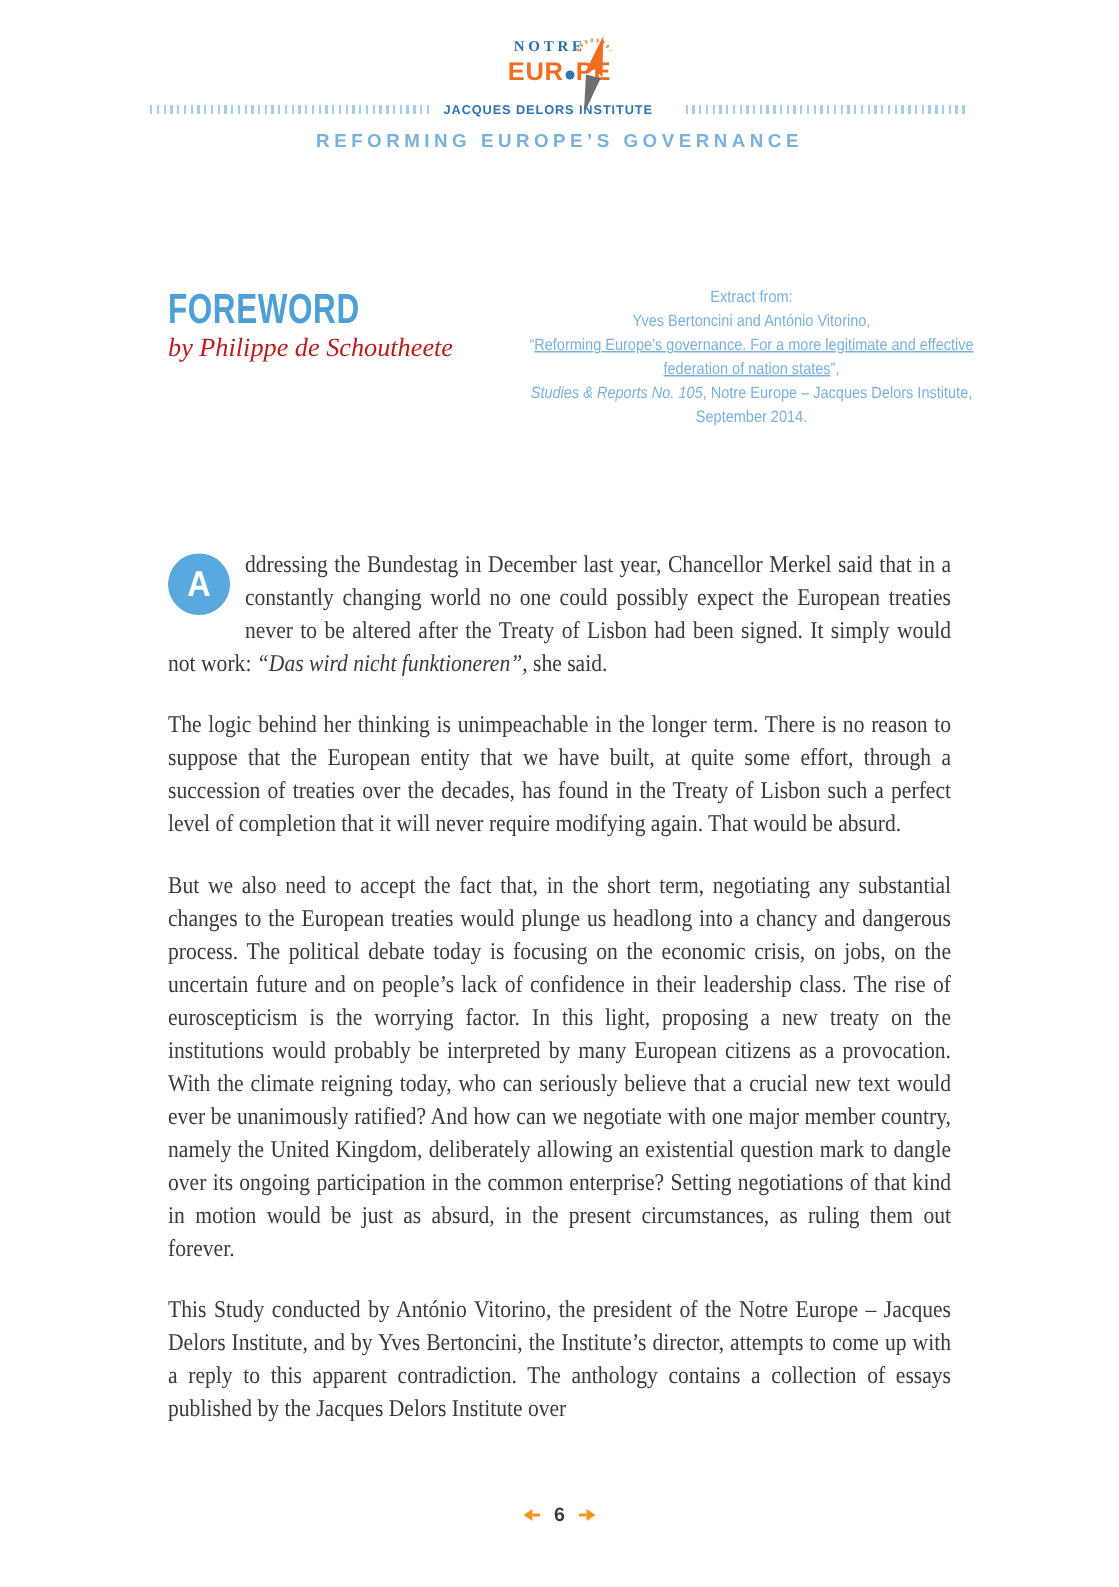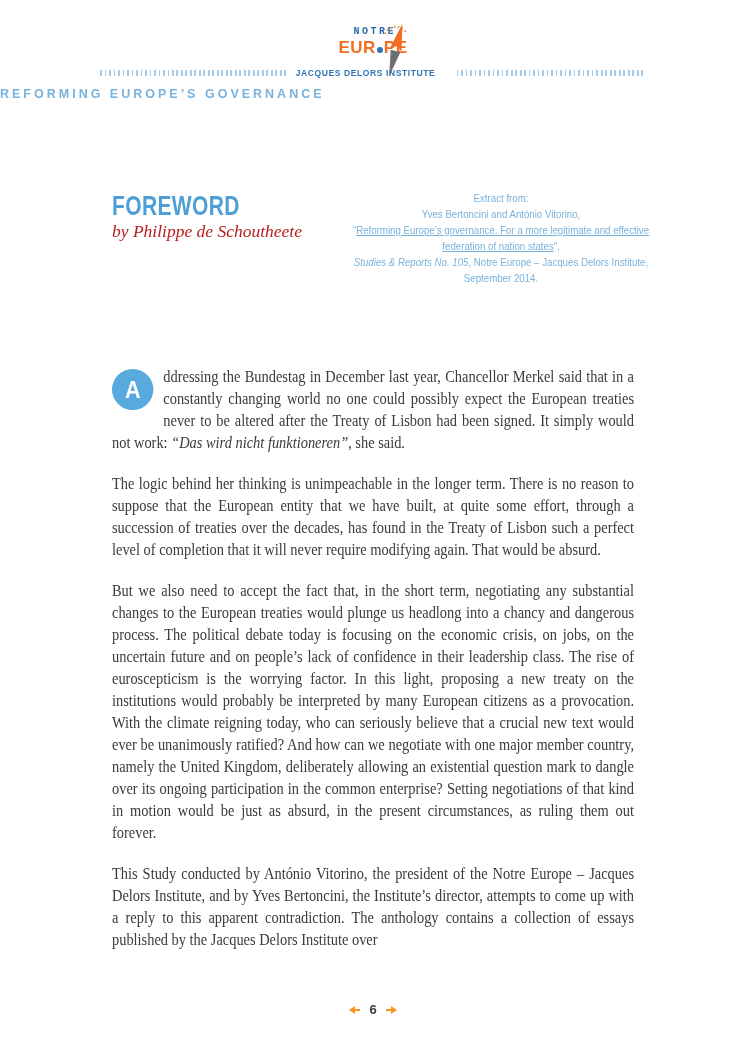--- a/index.html
+++ b/index.html
@@ -3,28 +3,28 @@
 <meta charset="utf-8">
 <style>
   html,body{margin:0;padding:0;background:#ffffff;}
   .page{
     position:relative;width:746px;height:1058px;background:#ffffff;overflow:hidden;
     font-family:"Liberation Serif",serif;
   }
   
   .logo{position:absolute;top:26px;left:50%;transform:translateX(-50%);width:170px;height:46px;z-index:2;text-align:center;}
   .logo-words{display:inline-block;text-align:left;position:relative;z-index:2;}
-  .notre{font-family:Liberation Mono, monospace;font-weight:bold;font-size:10px;letter-spacing:2.5px;color:#2a6bab;padding-left:4px;line-height:12px;margin-left:11px;}
+  .notre{font-family:Liberation Serif, serif;font-weight:bold;font-size:10px;letter-spacing:2.5px;color:#2a6bab;padding-left:4px;line-height:12px;}
   .europe{font-family:"Liberation Sans",sans-serif;font-weight:bold;font-size:17px;letter-spacing:0.5px;color:#f26d21;line-height:19px;}
   .eu-dot{display:inline-block;width:6px;height:6px;border-radius:50%;background:#2e75b5;margin:0 1px;}
   .compass-svg{position:absolute;left:calc(50% + 8px);top:-7px;z-index:3;}
   .hatch-row{position:absolute;top:69px;left:100px;right:101px;height:8px;display:flex;align-items:center;z-index:1;justify-content:center;}
   .hatch{flex:1;height:6px;background:repeating-linear-gradient(to right,#a8cbe8 0,#a8cbe8 1.5px,transparent 1.5px,transparent 4.5px);}
   .inst-label{font-family:"Liberation Sans",sans-serif;font-weight:bold;font-size:8.5px;letter-spacing:0.6px;color:#2e75b5;background:#fff;padding:0 22px 0 8px;white-space:nowrap;}
-  .banner{position:absolute;top:87px;left:0;width:100%;text-align:left;
+  .banner{position:absolute;top:87px;left:0;width:100%;text-align:center;
     font-family:"Liberation Sans",sans-serif;font-weight:bold;font-size:12.5px;letter-spacing:3px;color:#79b2dc;}
   
   .fw-title{position:absolute;top:190px;left:112px;margin:0;
     font-family:"Liberation Sans",sans-serif;font-weight:bold;font-size:28px;letter-spacing:0.5px;color:#4d9fd6;
     transform:scaleX(0.75);transform-origin:top left;white-space:nowrap;}
   .byline{position:absolute;top:221px;left:112px;font-style:italic;font-size:17.5px;color:#b91c1c;white-space:nowrap;}
   
   .extract{position:absolute;top:190px;left:331px;width:340px;text-align:center;
     font-family:"Liberation Sans",sans-serif;font-size:11px;line-height:16px;color:#79b2dc;
     transform:scaleX(0.88);transform-origin:top center;}

